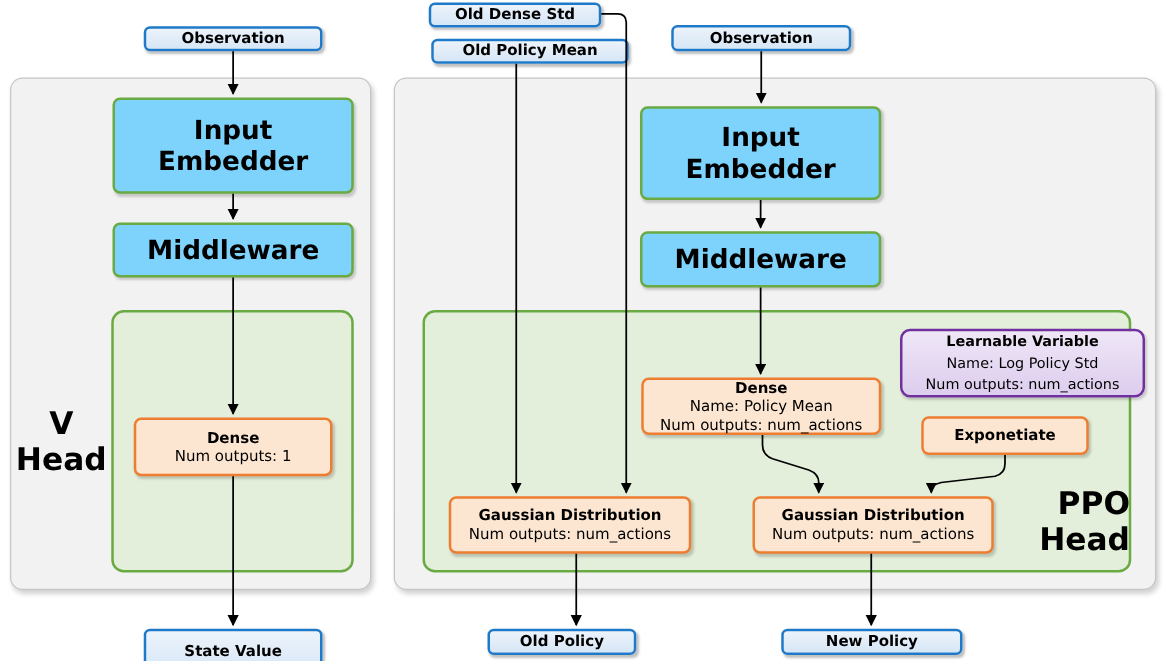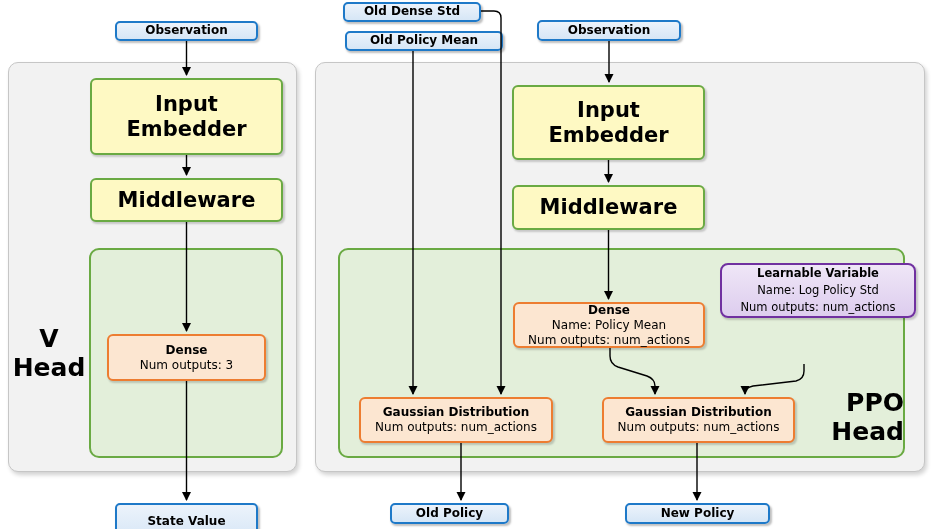--- a/index.html
+++ b/index.html
@@ -14,21 +14,21 @@
     display:flex; flex-direction:column; align-items:center; justify-content:center;
     text-align:center; border-radius:6px; line-height:1.15;
   }
   .blue {
     background:linear-gradient(#ecf3fb,#d6e6f6);
     border:2px solid #1e79c8; border-radius:5px;
     font-weight:bold; font-size:12px;
     box-shadow:1.5px 2px 2px rgba(0,0,0,0.25);
   }
   .green-node {
-    background:#fef9c3; border:2px solid #6aaa43;
+    background:#7dd3fc; border:2px solid #6aaa43;
     box-shadow:1.5px 2px 2px rgba(0,0,0,0.18);
   }
   .orange {
     background:#fce6d1; border:2.5px solid #ed7d31;
     box-shadow:1.5px 2px 2px rgba(0,0,0,0.18);
   }
   .purple {
     background:linear-gradient(#efe6f7,#ddcdee); border:2.5px solid #7030a0;
     box-shadow:1.5px 2px 2px rgba(0,0,0,0.18); border-radius:8px;
   }
@@ -71,21 +71,21 @@
   <div class="node green-node big" style="left:90px; top:78px; width:193px; height:77px;">
     <span>Input Embedder</span>
   </div>
 
   <div class="node green-node big" style="left:90px; top:178px; width:193px; height:44px;">
     <span>Middleware</span>
   </div>
 
   <div class="node orange small-lines" style="left:107px; top:334px; width:159px; height:47px;">
     <span class="t">Dense</span>
-    <span class="s">Num outputs: 3</span>
+    <span class="s">Num outputs: 1</span>
   </div>
 
   <div class="node blue" style="left:115px; top:503px; width:143px; height:38px;">
     <span>State Value</span>
   </div>
 
   <div class="abs container-gray" style="left:315px; top:62px; width:610px; height:410px;"></div>
 
   <div class="abs container-green" style="left:338px; top:248px; width:567px; height:210px;"></div>
 
@@ -119,20 +119,23 @@
     <span class="s">Name: Policy Mean</span>
     <span class="s">Num outputs: num_actions</span>
   </div>
 
   <div class="node purple learn-lines" style="left:720px; top:263px; width:196px; height:55px;">
     <span class="t" style="font-size:11.5px">Learnable Variable</span>
     <span class="s" style="font-size:11.5px">Name: Log Policy Std</span>
     <span class="s" style="font-size:11.5px">Num outputs: num_actions</span>
   </div>
 
+  <div class="node orange" style="left:737px; top:333px; width:134px; height:31px;">
+    <span class="t">Exponetiate</span>
+  </div>
 
   <div class="node orange small-lines" style="left:359px; top:397px; width:194px; height:46px;">
     <span class="t">Gaussian Distribution</span>
     <span class="s">Num outputs: num_actions</span>
   </div>
 
   <div class="node orange small-lines" style="left:602px; top:397px; width:193px; height:46px;">
     <span class="t">Gaussian Distribution</span>
     <span class="s">Num outputs: num_actions</span>
   </div>

